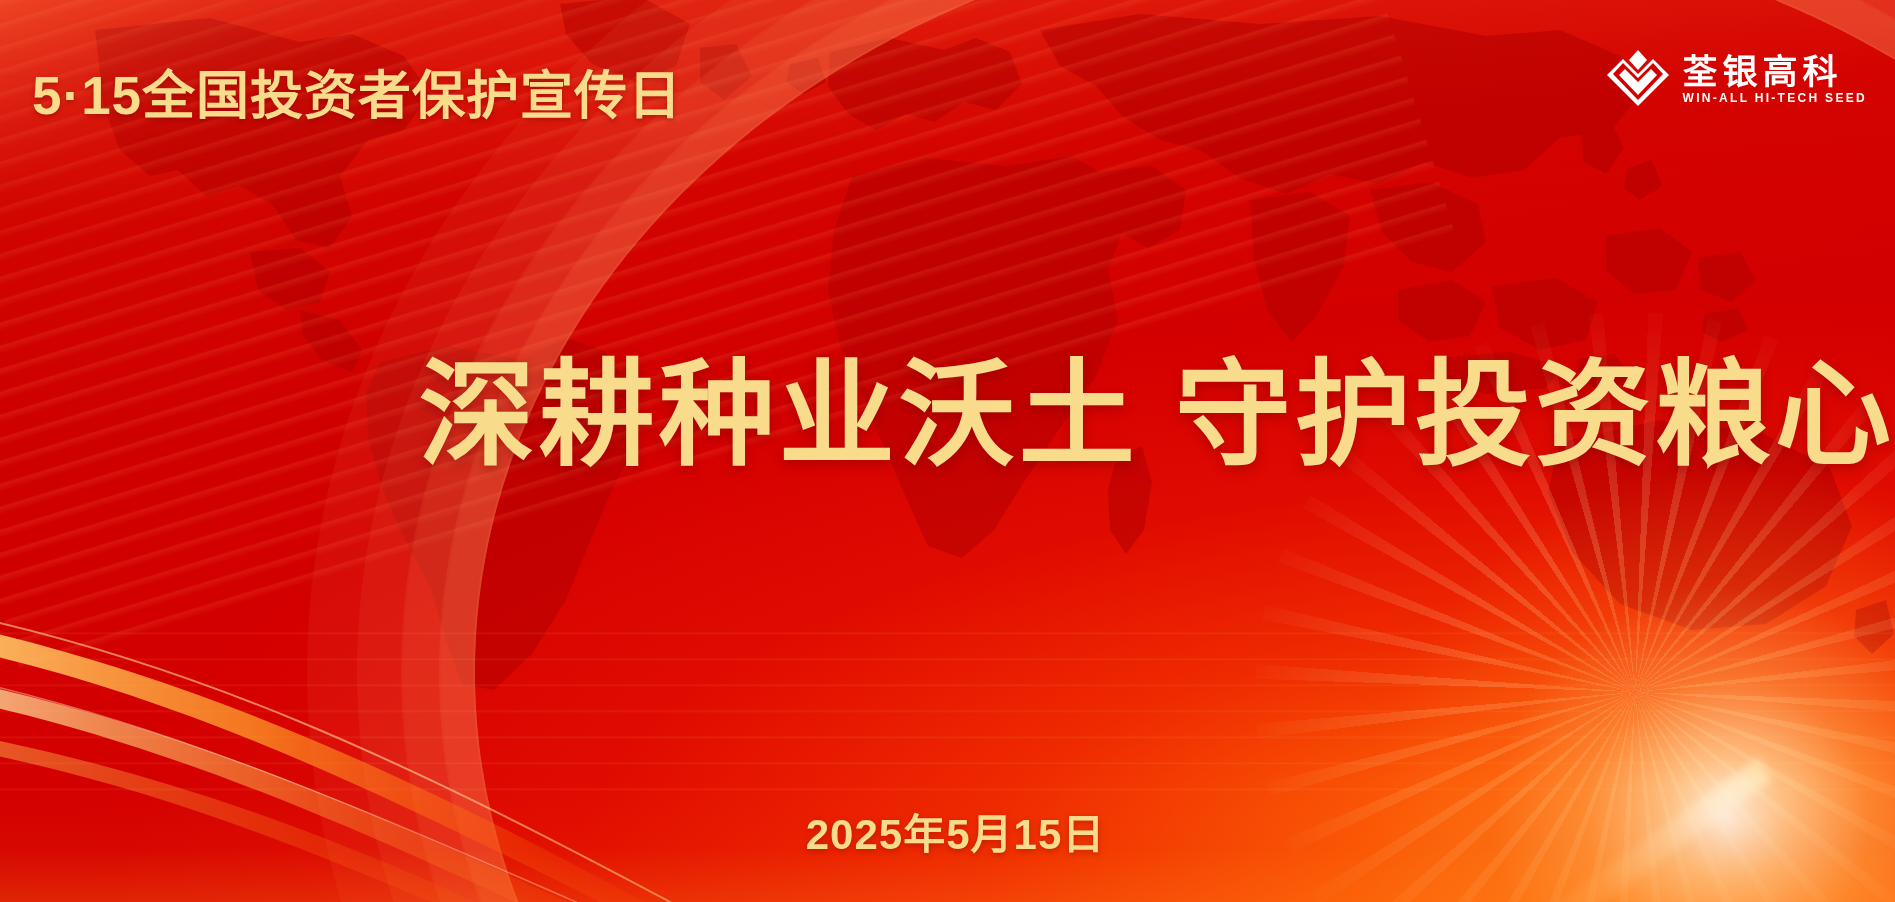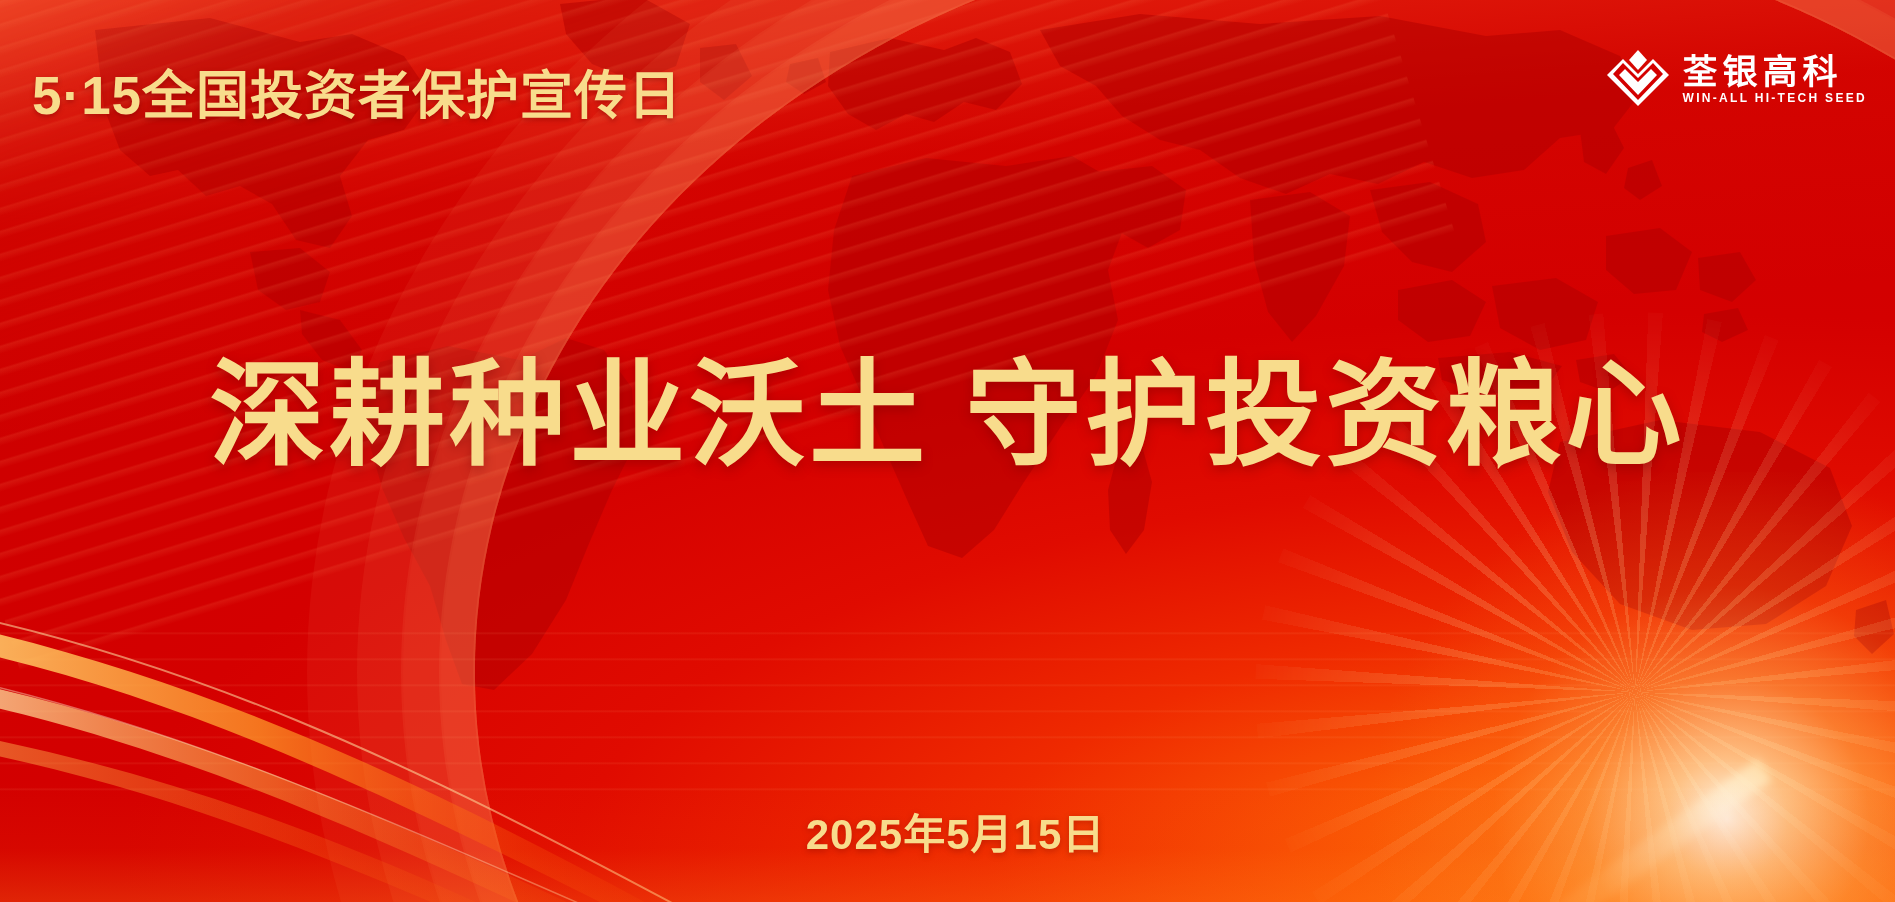--- a/index.html
+++ b/index.html
@@ -254,21 +254,21 @@
     line-height: 1;
     white-space: nowrap;
   }
 
   
   .headline {
     position: absolute;
     left: 0;
     right: 0;
     top: 352px;
-    text-align: center;
+    text-align: right;
     font-size: 116px;
     font-weight: bold;
     color: #f8dc8c;
     letter-spacing: 4px;
     line-height: 1.1;
     white-space: nowrap;
     text-shadow: 0 4px 12px rgba(110,0,0,0.40);
   }
 
   

